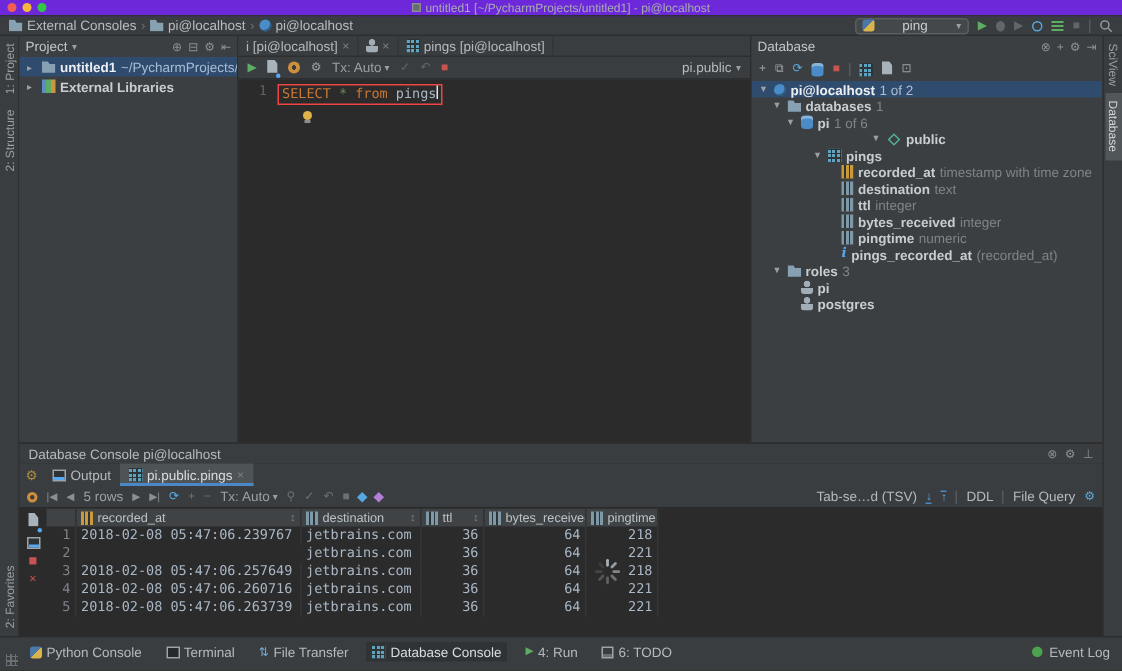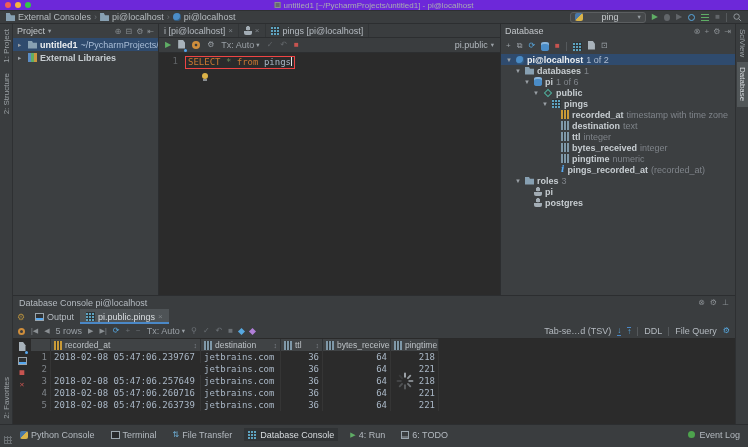--- a/index.html
+++ b/index.html
@@ -292,21 +292,21 @@
               <span class="ic ic-folder"></span>
               <span class="lbl">databases</span>
               <span class="sfx">1</span>
             </div>
             <div class="trow" style="padding-left: 22px;">
               <span class="arrow">▼</span>
               <span class="ic ic-db"></span>
               <span class="lbl">pi</span>
               <span class="sfx">1 of 6</span>
             </div>
-            <div class="trow" style="padding-left: 31px;">
+            <div class="trow" style="padding-left: 31px; margin-left: 48px;">
               <span class="arrow">▼</span>
               <span class="ic ic-schema"></span>
               <span class="lbl">public</span>
             </div>
             <div class="trow" style="padding-left: 40px;">
               <span class="arrow">▼</span>
               <span class="ic ic-table"></span>
               <span class="lbl">pings</span>
             </div>
             <div class="trow" style="padding-left: 49px;">

